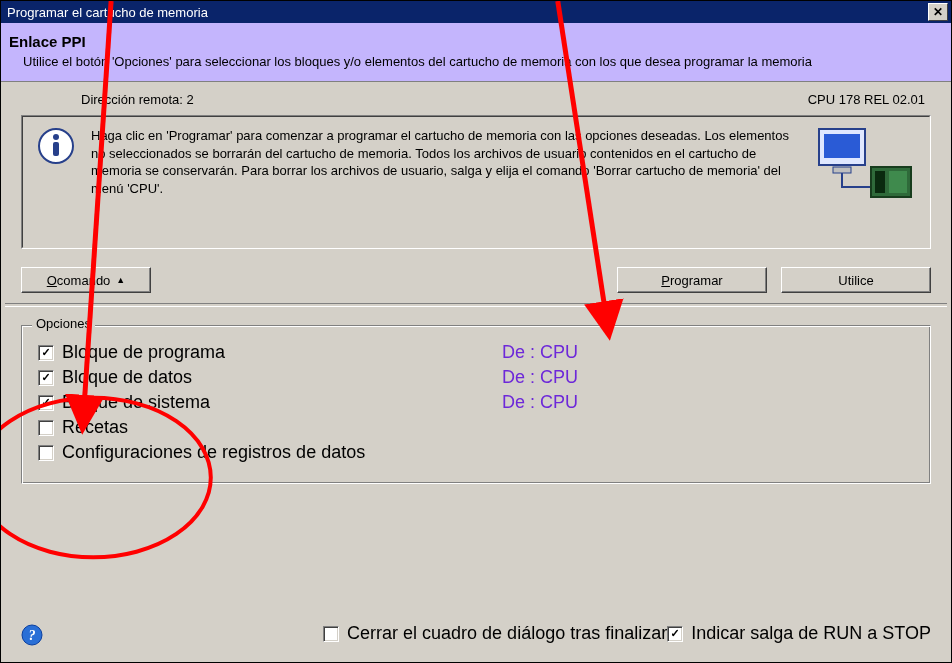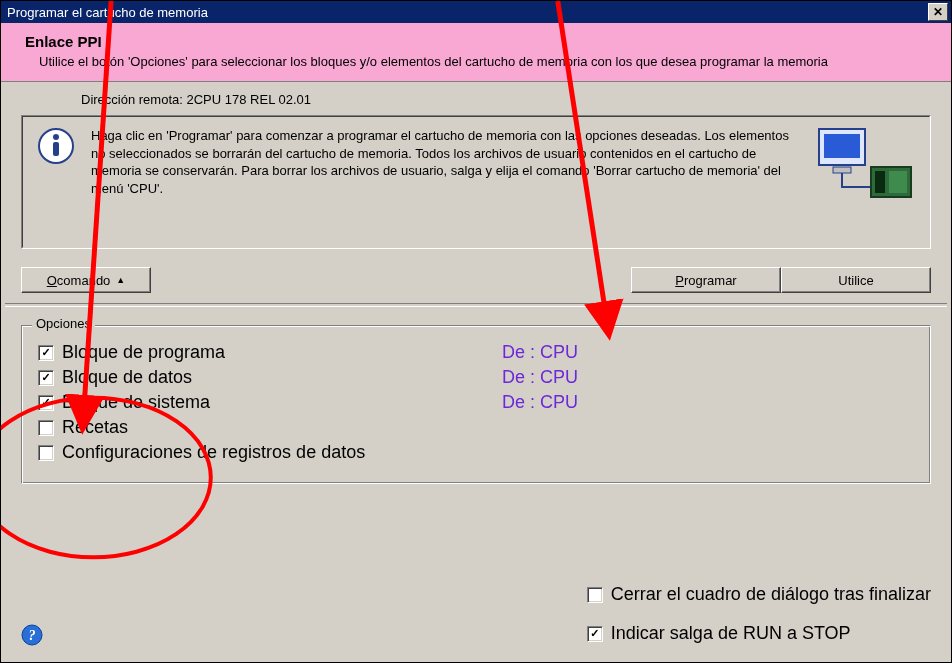--- a/index.html
+++ b/index.html
@@ -45,37 +45,38 @@
     justify-content: center;
     font-weight: bold;
     font-family: Arial, sans-serif;
     font-size: 12px;
     color: #000;
     cursor: pointer;
     line-height: 1;
   }
   
   .header-band {
-    background: #f9a8d4;
-    padding: 10px 16px 12px 24px;
+    background: #c4b5fd;
+    padding: 10px 16px 12px 8px;
     border-bottom: 1px solid #808080;
   }
   .header-band h2 {
     margin: 0 0 4px 0;
     font-size: 15px;
     font-weight: bold;
   }
   .header-band p {
     margin: 0;
     font-size: 13px;
     padding-left: 14px;
   }
   
   .info-strip {
     display: flex;
+    justify-content: space-between;
     padding: 10px 26px 8px 80px;
     font-size: 13px;
   }
   
   .info-panel {
     margin: 0 20px;
     border-top: 1px solid #808080;
     border-left: 1px solid #808080;
     border-right: 1px solid #fff;
     border-bottom: 1px solid #fff;
@@ -106,20 +107,21 @@
     flex: 0 0 100px;
   }
   
   .btn-row {
     display: flex;
     justify-content: space-between;
     padding: 18px 20px 10px 20px;
   }
   .btn-row .right {
     display: flex;
+    gap: 14px;
   }
   .win-btn {
     min-width: 150px;
     height: 26px;
     background: #d4d0c8;
     border: 1px solid #fff;
     border-right-color: #404040;
     border-bottom-color: #404040;
     box-shadow: inset -1px -1px 0 #808080, inset 1px 1px 0 #d4d0c8;
     font-family: inherit;
@@ -215,22 +217,21 @@
     gap: 8px;
     color: #0a3fe0;
     font-weight: bold;
     font-size: 15px;
     font-style: italic;
     cursor: pointer;
   }
   .help-link svg { flex-shrink: 0; }
   .footer-checks {
     display: flex;
-    flex-direction: column;
-    gap: 14px;
+    gap: 0;
     font-size: 13px;
   }
   .footer-checks .opt-row .lbl { flex: none; }
   
   .anno {
     position: absolute;
     top: 0; left: 0;
     width: 100%;
     height: 100%;
     pointer-events: none;

